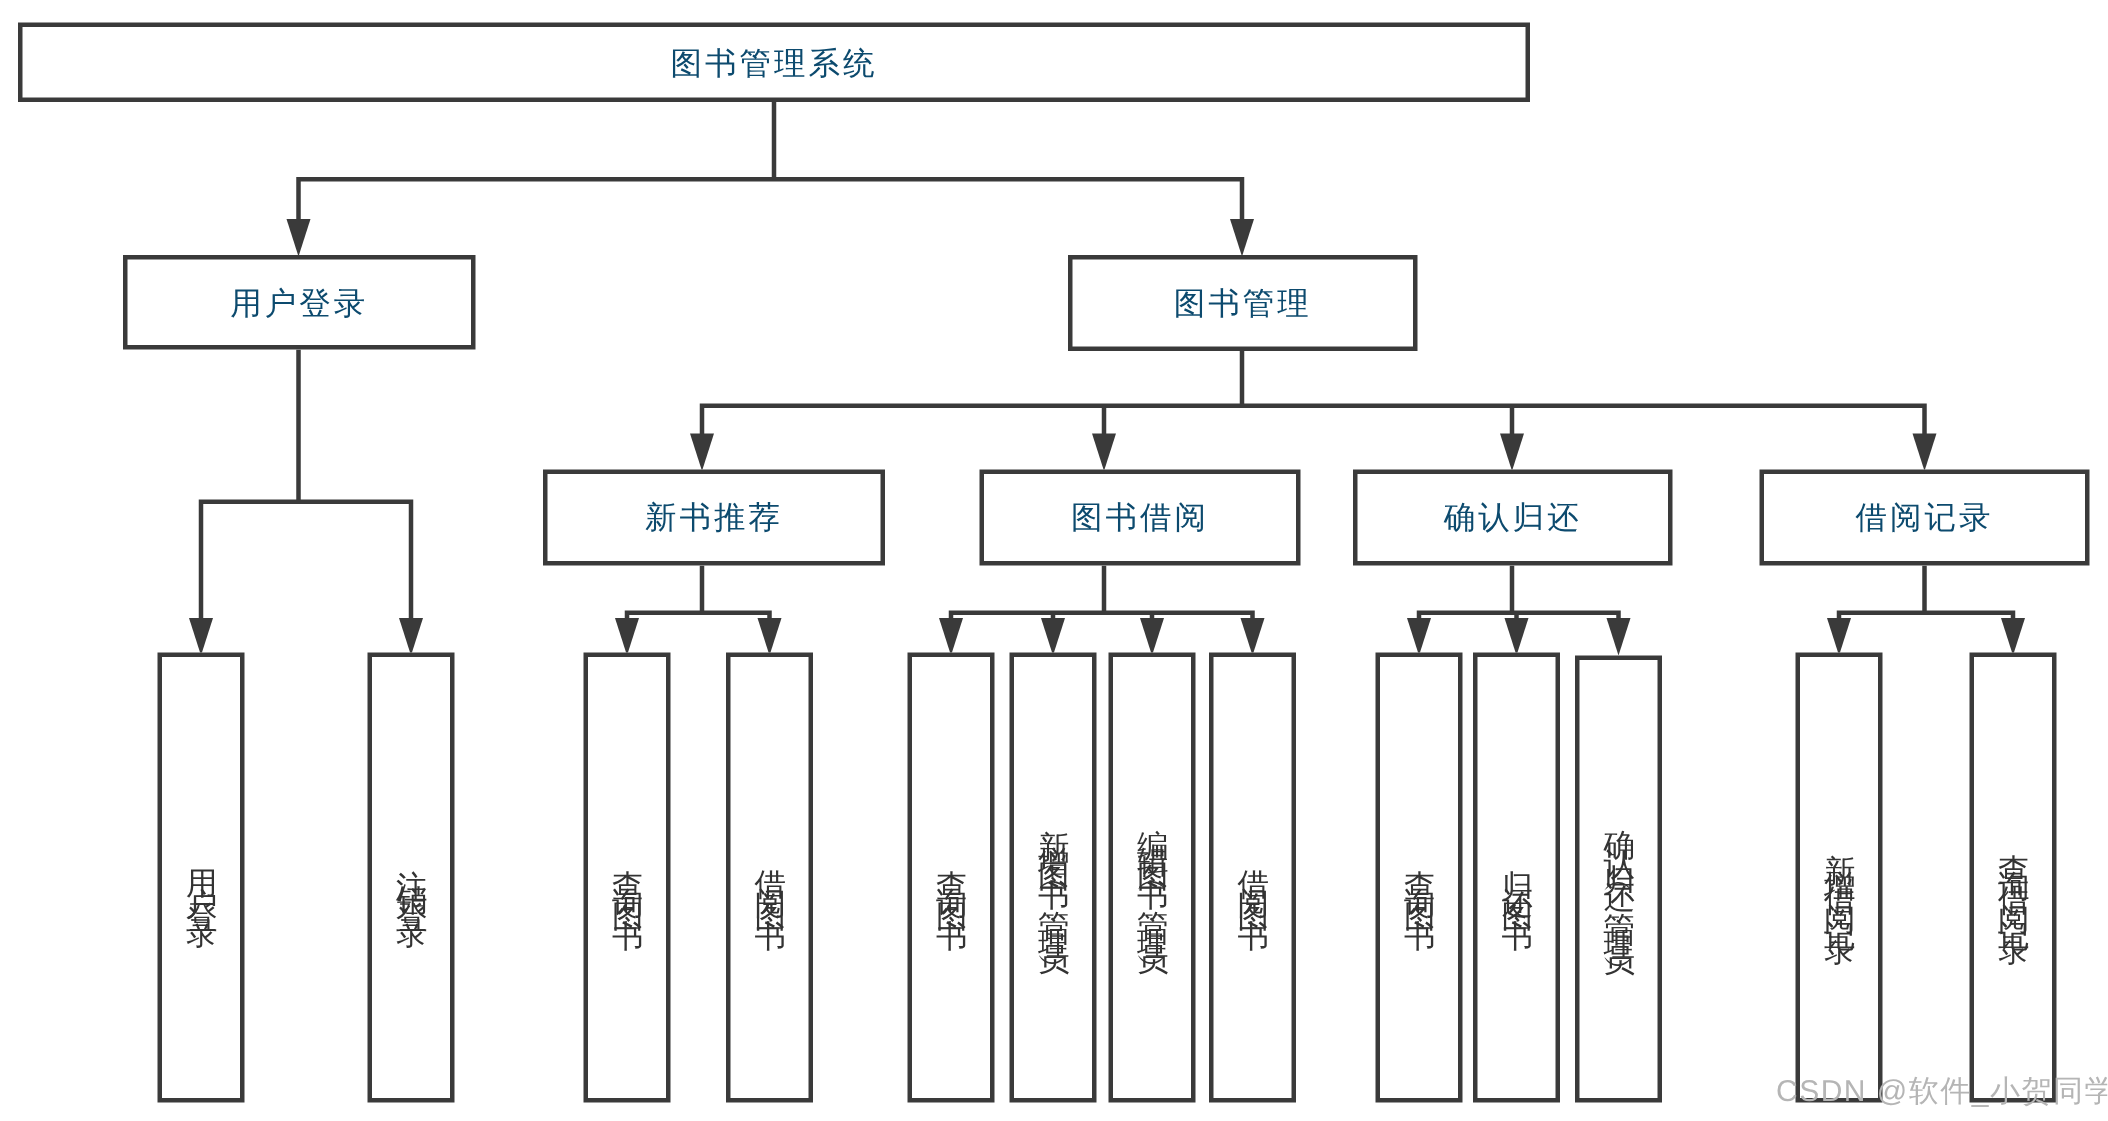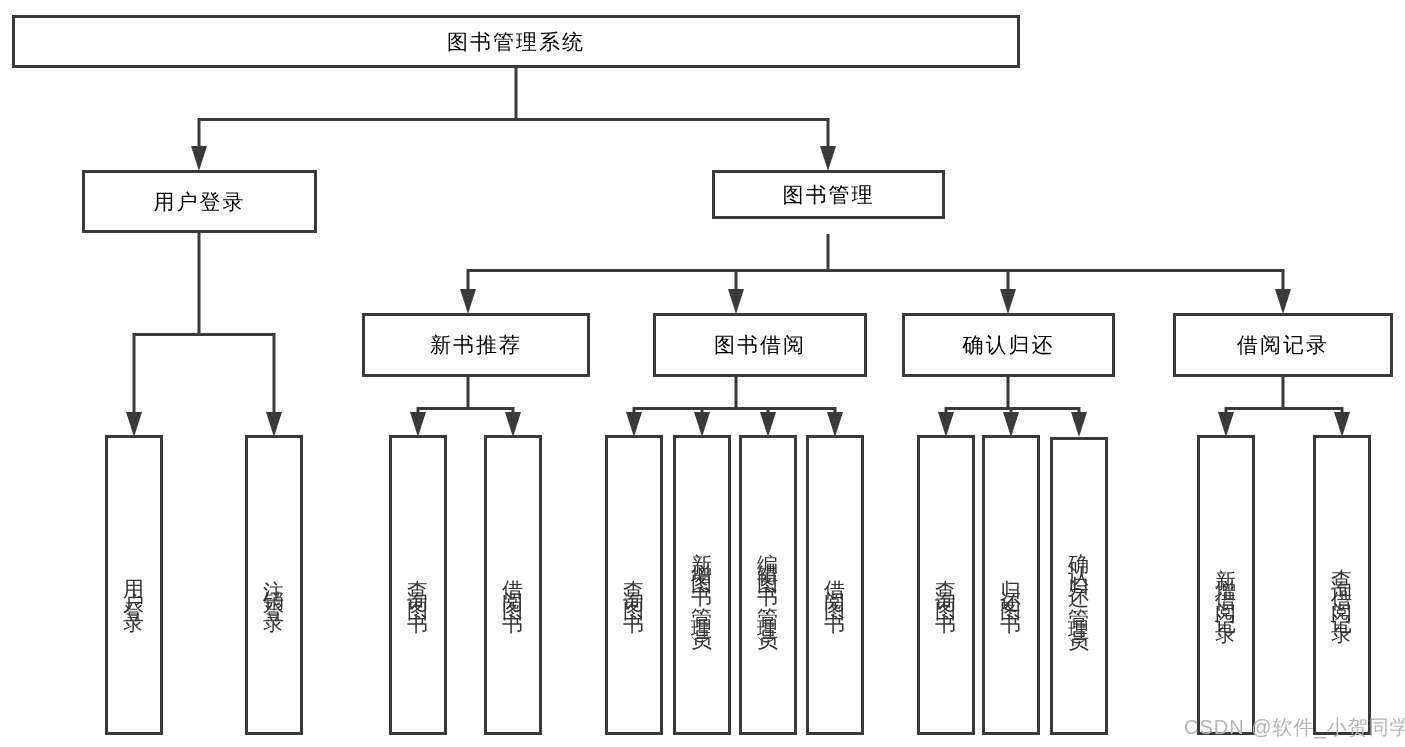--- a/index.html
+++ b/index.html
@@ -28,21 +28,21 @@
     background: #ffffff;
     border: 3px solid #3a3a3a;
     display: flex;
     align-items: center;
     justify-content: center;
     z-index: 1;
   }
   .hlabel {
     font-size: 21px;
     letter-spacing: 2px;
-    color: #000000;
+    color: #0c4a6e;
     white-space: nowrap;
   }
   .vlabel {
     writing-mode: vertical-rl;
     text-orientation: mixed;
     font-size: 21px;
     letter-spacing: 11px;
     color: #333333;
     line-height: 1;
   }
@@ -112,21 +112,21 @@
     </g>
   </svg>
 
   <div class="box" style="left:12px; top:15px; width:1008px; height:53px;">
     <span class="hlabel">图书管理系统</span>
   </div>
 
   <div class="box" style="left:82px; top:170px; width:235px; height:63px;">
     <span class="hlabel">用户登录</span>
   </div>
-  <div class="box" style="left:712px; top:170px; width:233px; height:49px;">
+  <div class="box" style="left:712px; top:170px; width:233px; height:64px;">
     <span class="hlabel">图书管理</span>
   </div>
 
   <div class="box" style="left:362px; top:313px; width:228px; height:64px;">
     <span class="hlabel">新书推荐</span>
   </div>
   <div class="box" style="left:653px; top:313px; width:214px; height:64px;">
     <span class="hlabel">图书借阅</span>
   </div>
   <div class="box" style="left:902px; top:313px; width:213px; height:64px;">

